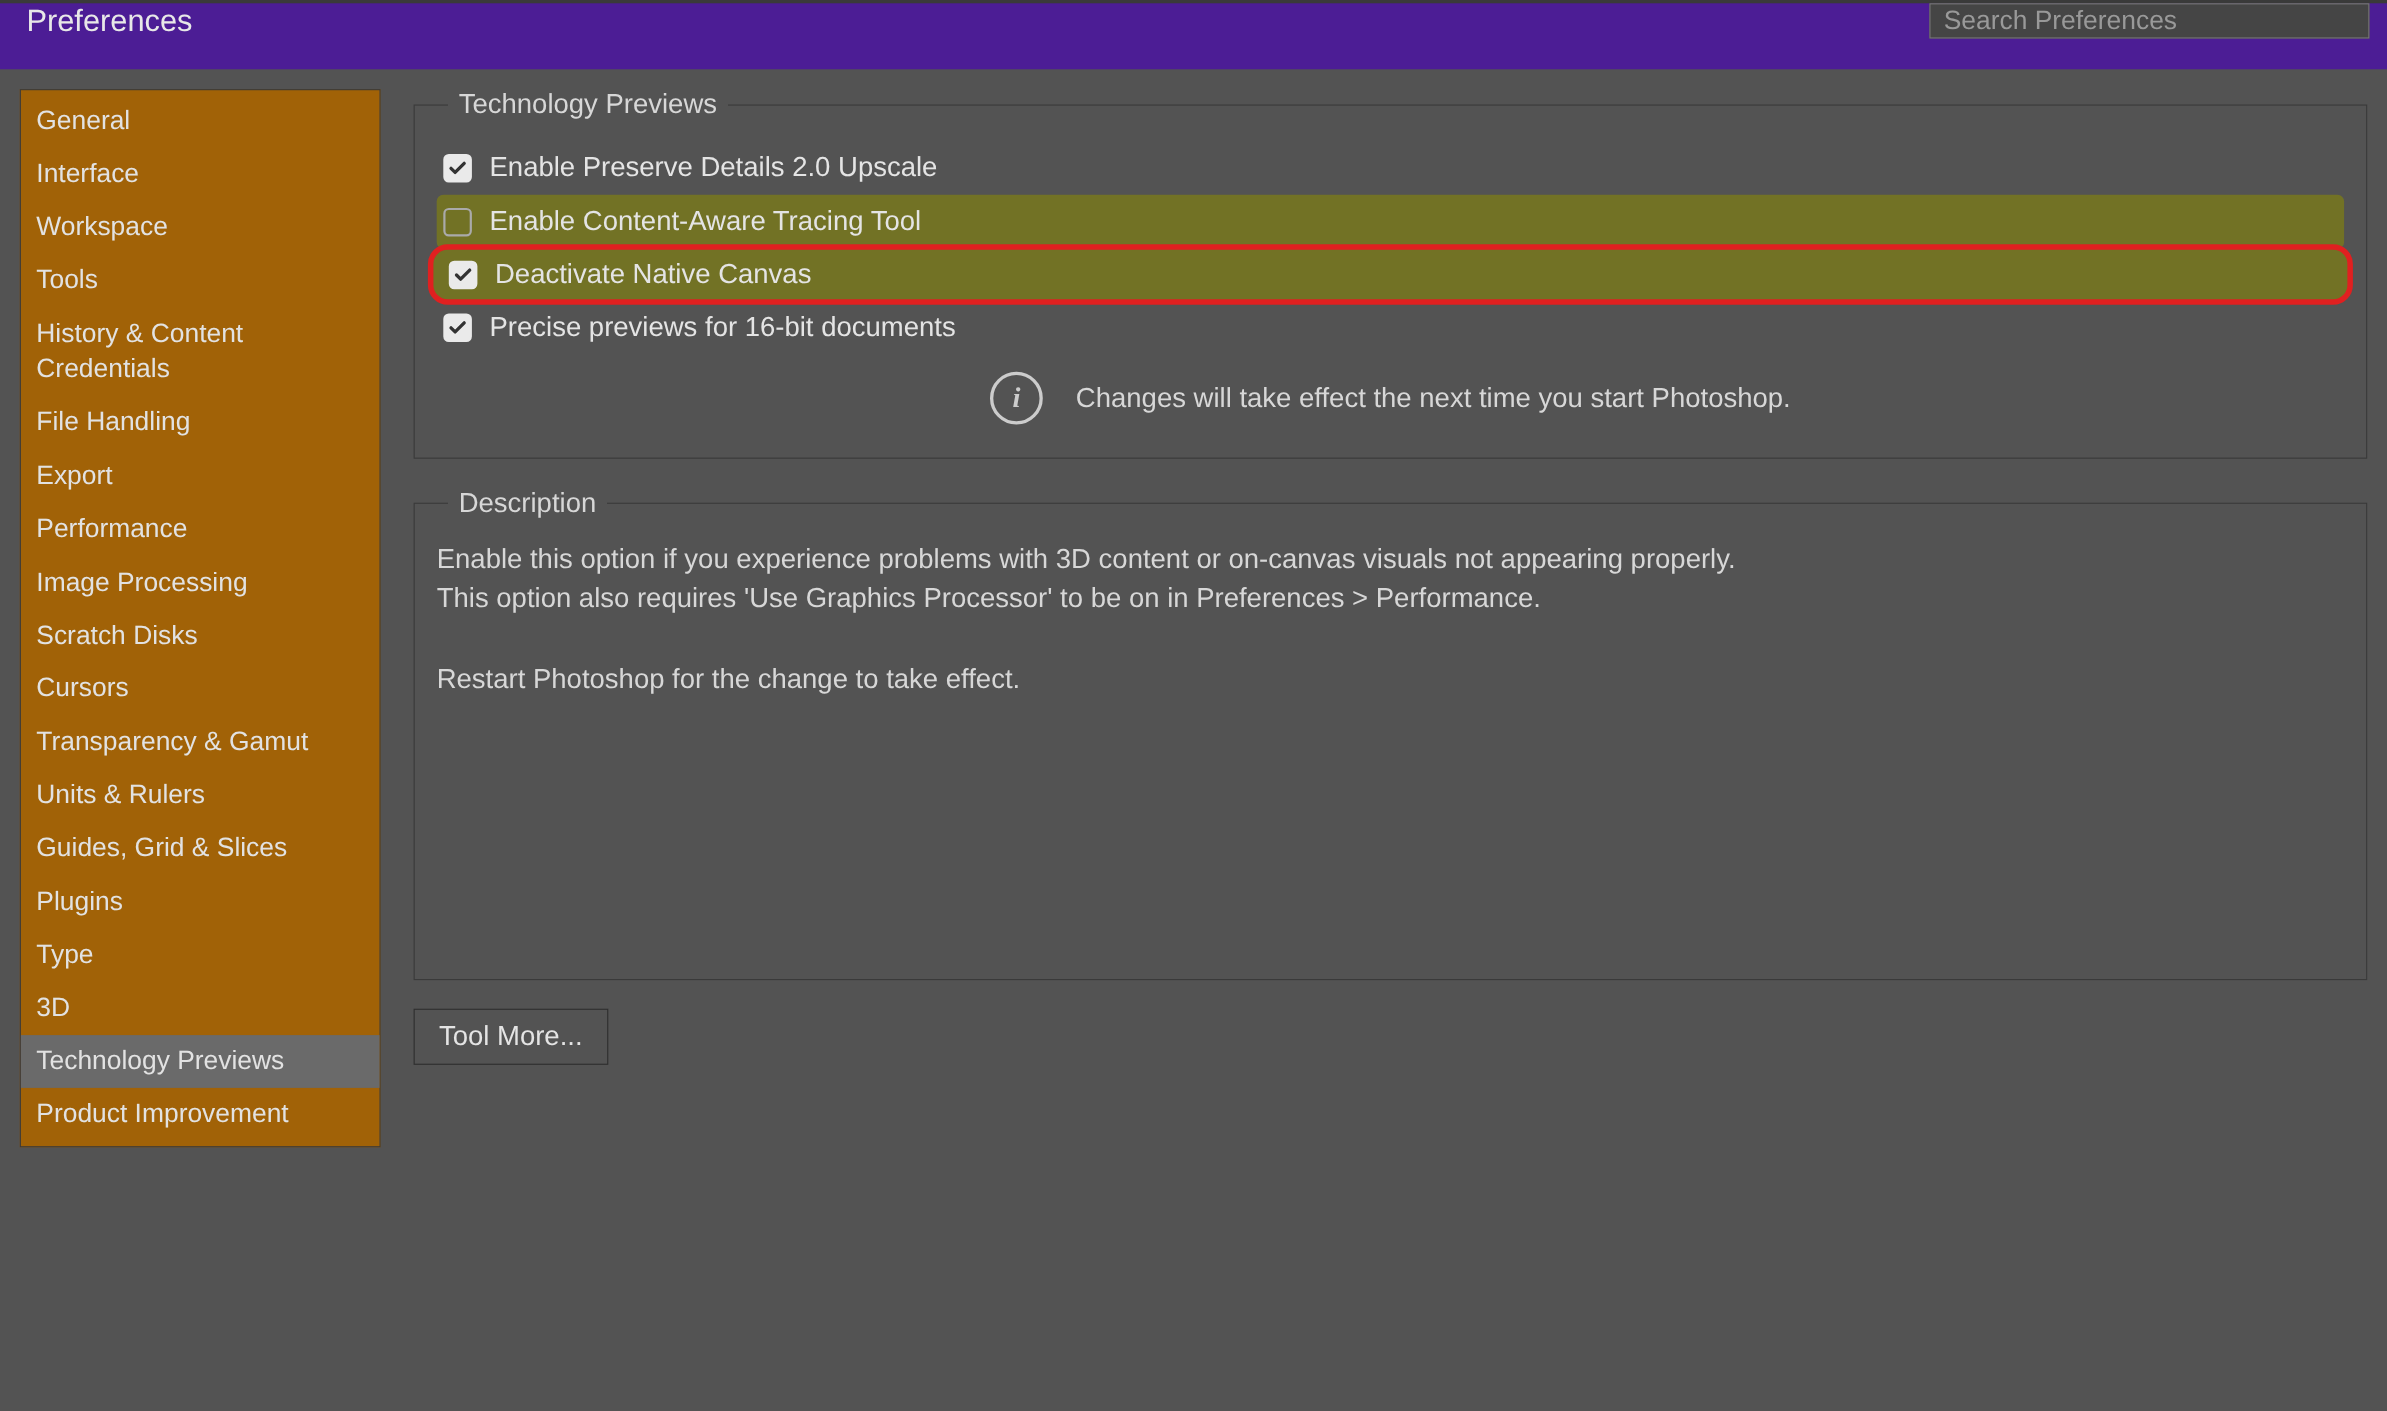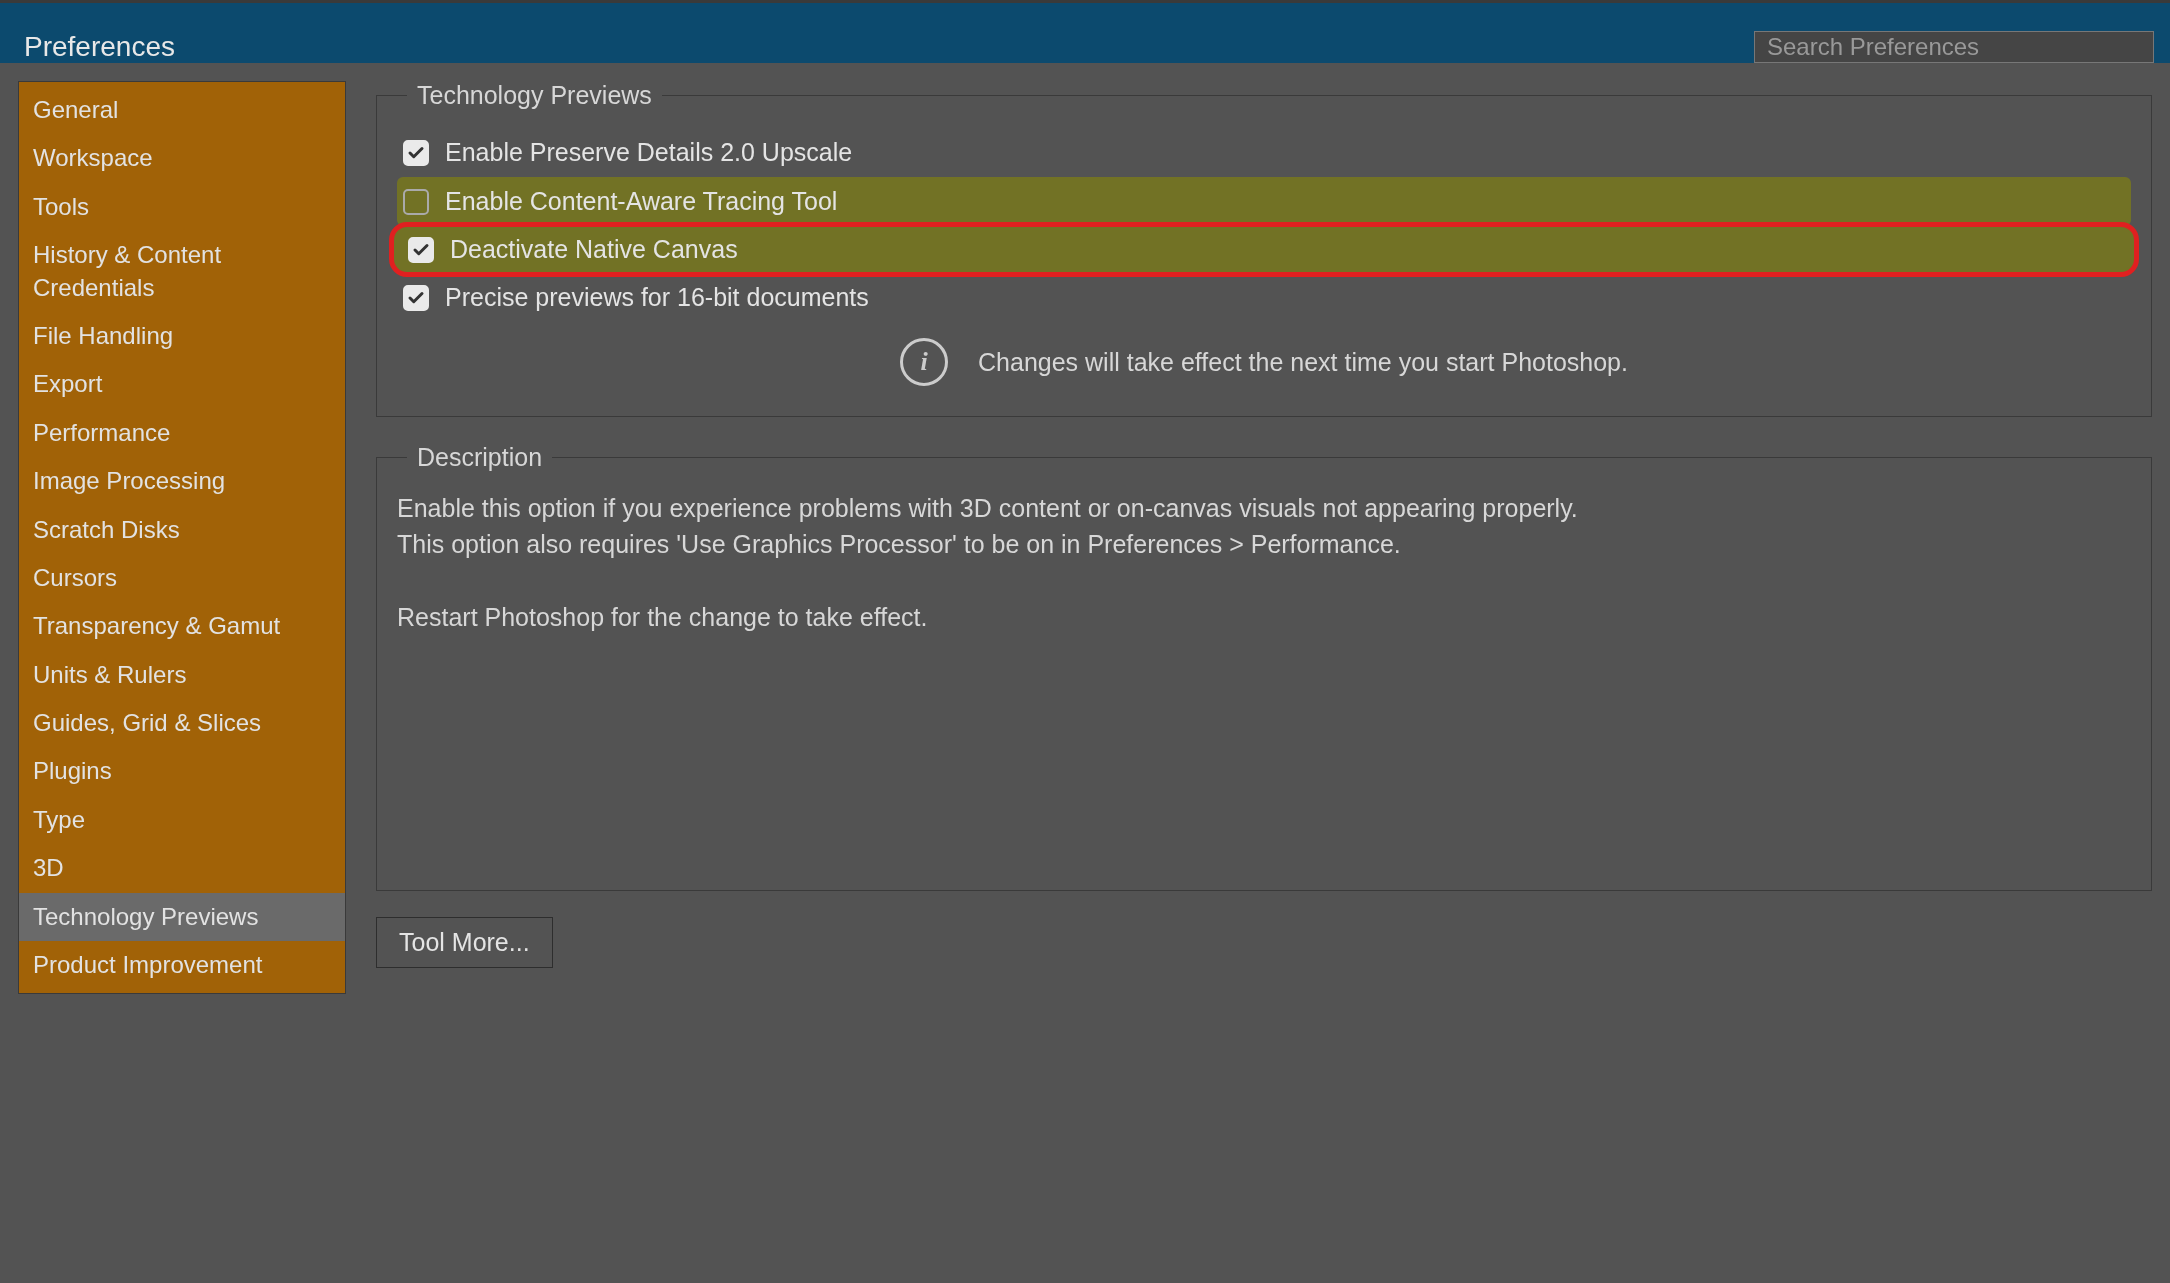--- a/index.html
+++ b/index.html
@@ -7,23 +7,23 @@
     width: 2170px;
     height: 1283px;
     background: #535353;
     font-family: "Segoe UI", Tahoma, sans-serif;
     color: #d7d7d7;
     font-size: 24px;
     overflow: hidden;
   }
   .topbar {
     height: 63px;
-    background: #0c4a6e;
-    display: flex;
-    align-items: flex-end;
+    background: #4c1d95;
+    display: flex;
+    align-items: flex-start;
     justify-content: space-between;
     padding: 0 16px 0 24px;
     border-top: 3px solid #3a3a3a;
   }
   .topbar .title {
     color: #e8e8e8;
     font-size: 28px;
   }
   .search-input {
     width: 400px;
@@ -160,20 +160,21 @@
 
 <div class="topbar">
   <div class="title">Preferences</div>
   <input class="search-input" type="text" placeholder="Search Preferences" style="">
 </div>
 
 <div class="body">
 
   <div class="sidebar" id="sidebar">
       <div class="sidebar-item">General</div>
+      <div class="sidebar-item">Interface</div>
       <div class="sidebar-item">Workspace</div>
       <div class="sidebar-item">Tools</div>
       <div class="sidebar-item">History &amp; Content Credentials</div>
       <div class="sidebar-item">File Handling</div>
       <div class="sidebar-item">Export</div>
       <div class="sidebar-item">Performance</div>
       <div class="sidebar-item">Image Processing</div>
       <div class="sidebar-item">Scratch Disks</div>
       <div class="sidebar-item">Cursors</div>
       <div class="sidebar-item">Transparency &amp; Gamut</div>

